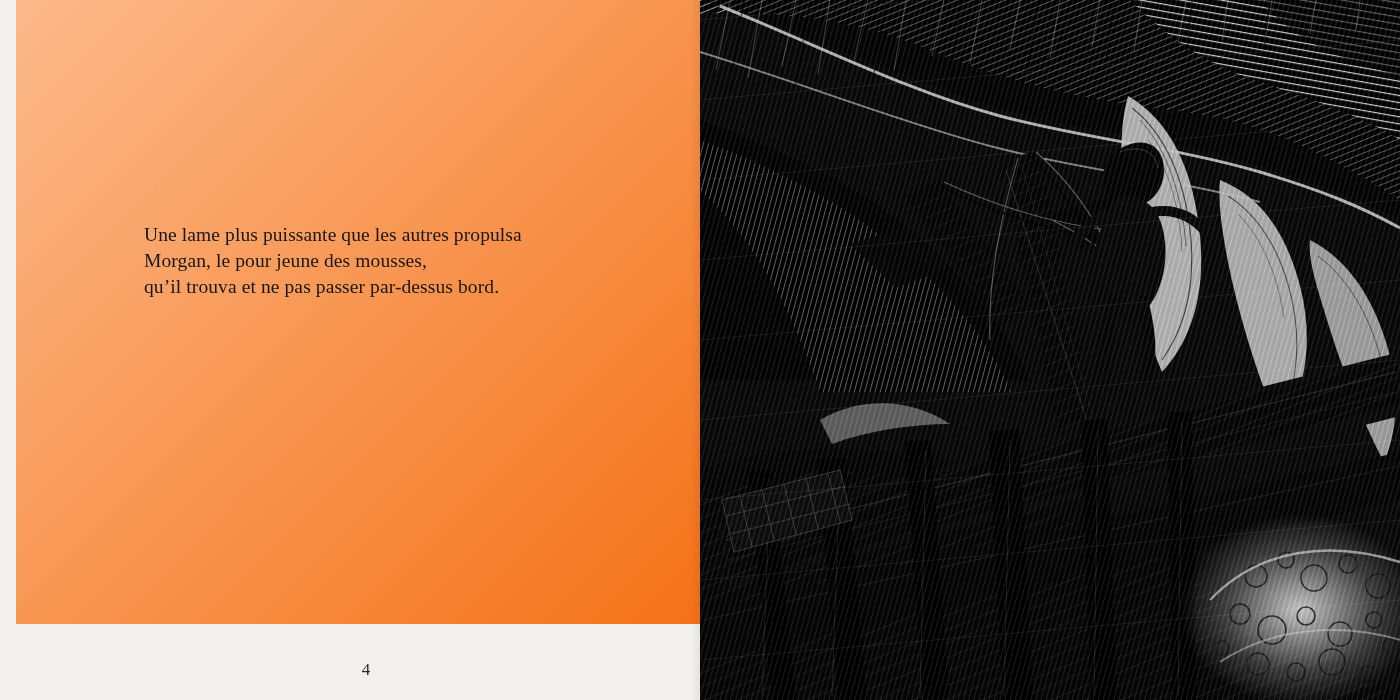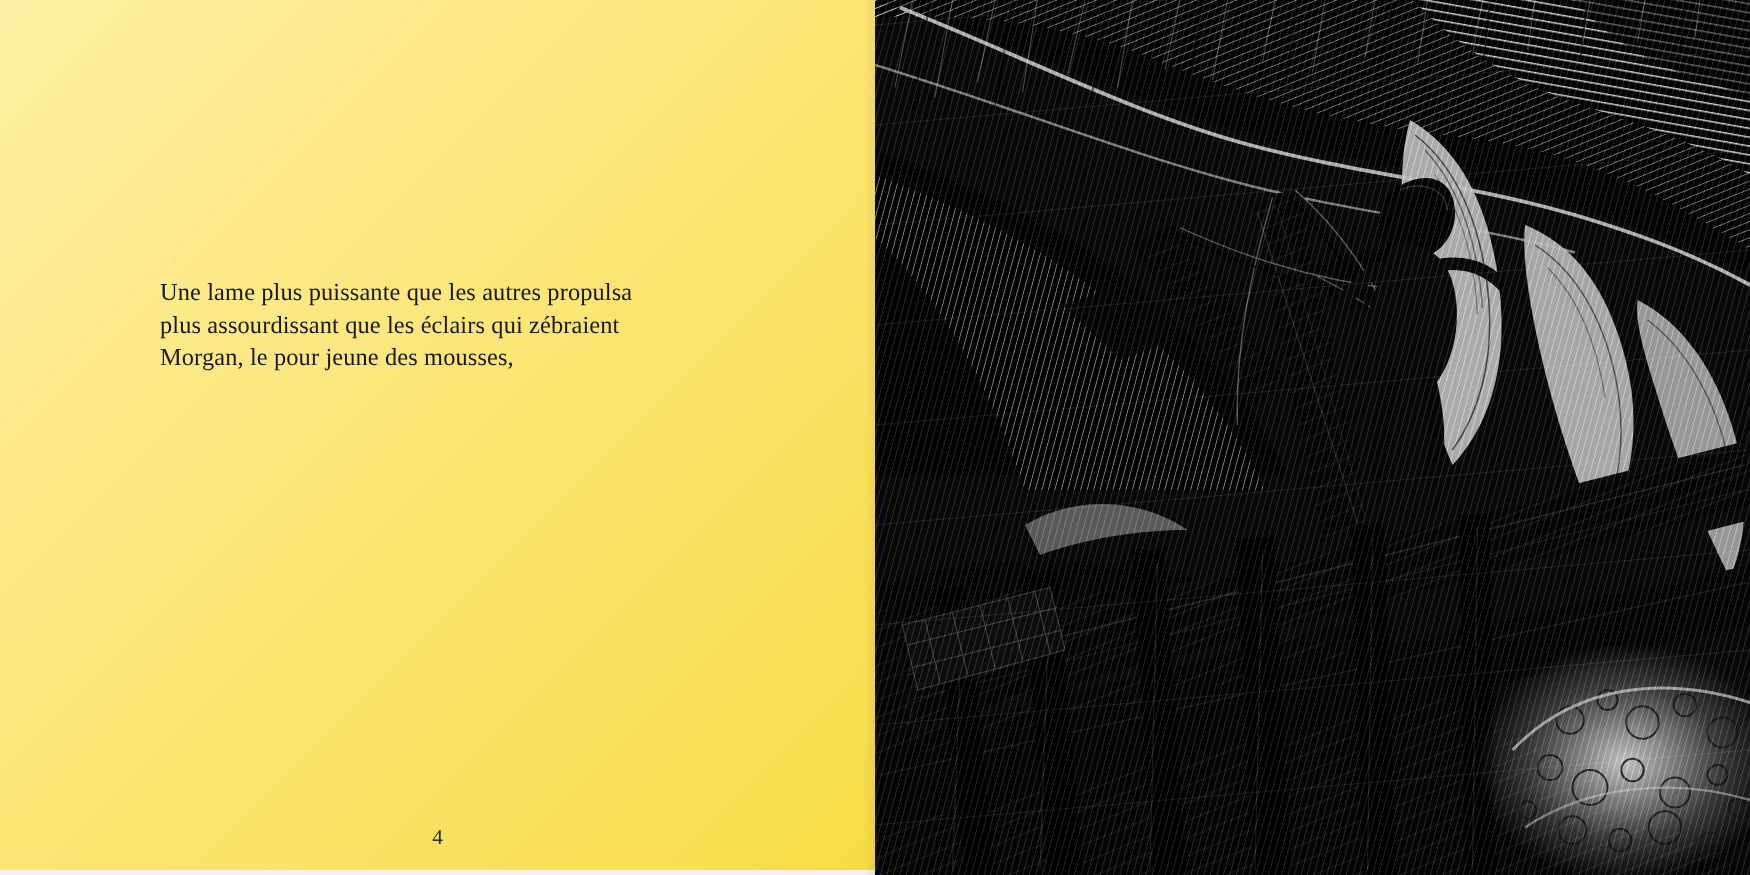--- a/index.html
+++ b/index.html
@@ -12,25 +12,25 @@
     width: 1400px;
     height: 700px;
     overflow: hidden;
     background: #f2f1ee;
     font-family: "Liberation Serif", serif;
   }
 
   
   .text-page {
     position: absolute;
-    left: 0;
+    left: 16px;
     top: 0;
     width: 700px;
-    height: 696px;
-    background: #fde047;
+    height: 624px;
+    background: #f97316;
   }
   
   .paper-grain {
     position: absolute;
     inset: 0;
     background:
       radial-gradient(circle at 20% 30%, rgba(0,0,0,0.012) 0 2px, rgba(0,0,0,0) 3px),
       radial-gradient(circle at 70% 60%, rgba(0,0,0,0.012) 0 2px, rgba(0,0,0,0) 3px),
       linear-gradient(135deg, rgba(255,255,255,0.5), rgba(0,0,0,0.02));
     pointer-events: none;
@@ -88,22 +88,22 @@
 </head>
 <body>
 
 <div class="page">
 
   <div class="text-page">
     <div class="paper-grain"></div>
 
     <div class="body-text">
       <p>Une lame plus puissante que les autres propulsa</p>
-      <p>plus assourdissant que les éclairs qui zébraient</p>
       <p>Morgan, le pour jeune des mousses,</p>
+      <p>qu’il trouva et ne pas passer par-dessus bord.</p>
     </div>
 
     <div class="folio">4</div>
   </div>
 
   <div class="gutter"></div>
 
   <div class="art-page">
     <svg viewBox="0 0 700 700" xmlns="http://www.w3.org/2000/svg">
       <defs>

